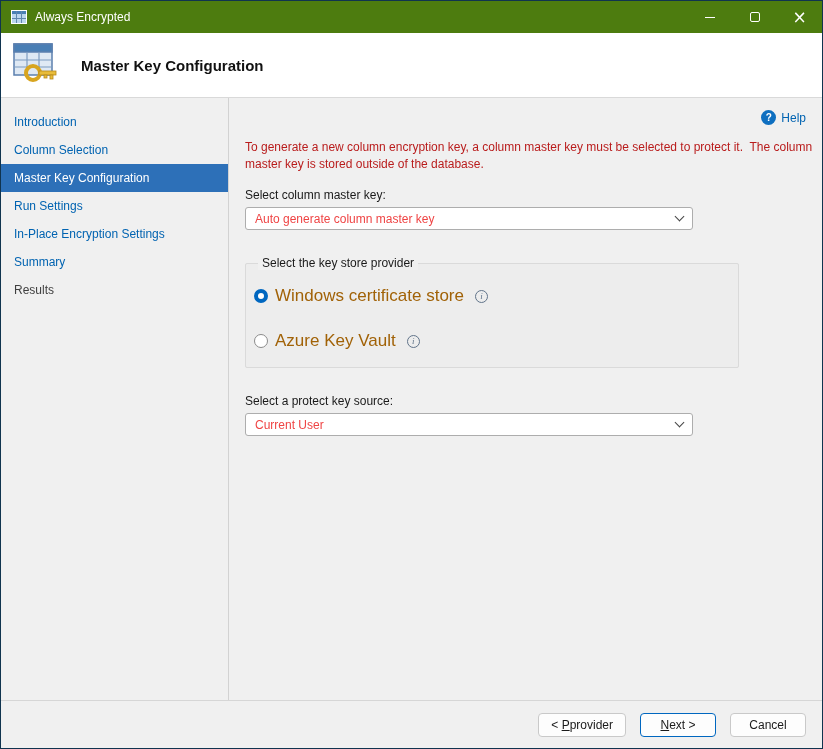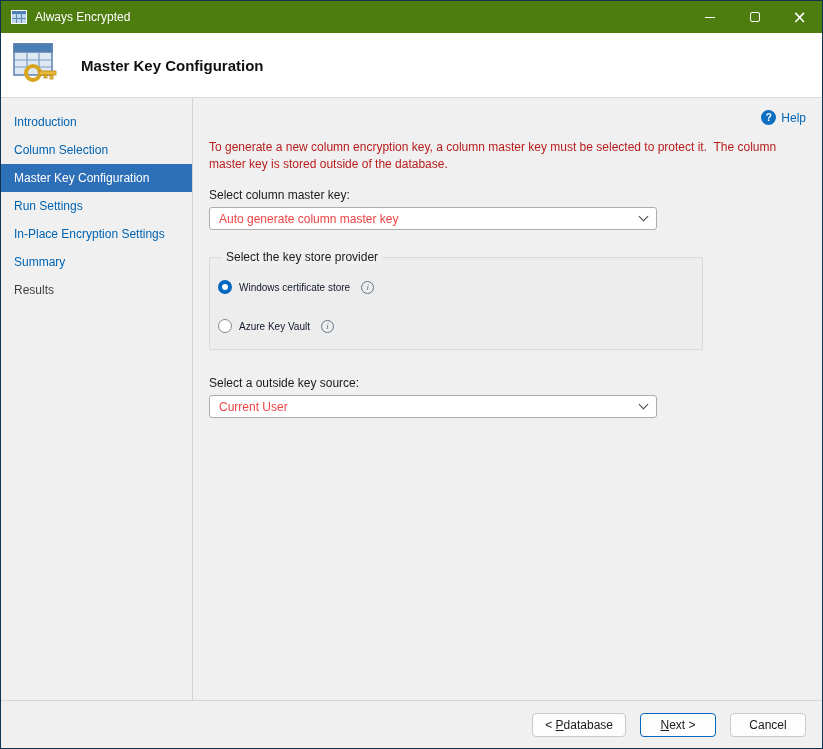--- a/index.html
+++ b/index.html
@@ -39,21 +39,21 @@
     height: 65px; background:#fff; border-bottom:1px solid #d9d9d9;
     display:flex; align-items:center; flex: 0 0 auto;
   }
   .wizard-icon { margin: 0 18px 0 10px; flex:0 0 auto; }
   .page-title { font-size: 15px; font-weight: bold; color: #111; }
 
   
   .main { flex: 1 1 auto; display: flex; min-height: 0; }
 
   .sidebar {
-    width: 192px; flex: 0 0 auto; background: #f0f0f0;
+    width: 228px; flex: 0 0 auto; background: #f0f0f0;
     border-right: 1px solid #d2d2d2; padding-top: 10px;
   }
   .nav-item {
     height: 28px; line-height: 28px; padding-left: 13px;
     font-size: 12px; color: #0063b1; cursor: pointer;
     white-space: nowrap; overflow: hidden;
   }
   .nav-item.selected { background: #2d70b8; color: #fff; cursor: default; }
   .nav-item.disabled { color: #3f3f3f; cursor: default; }
 
@@ -80,35 +80,35 @@
     border: 1px solid #adadad; border-radius: 3px;
     display: flex; align-items: center; justify-content: space-between;
     padding: 0 9px; font-size: 12px; color: #ef4444; cursor: default;
   }
   .chev {
     width: 7px; height: 7px; border-right: 1.4px solid #454545; border-bottom: 1.4px solid #454545;
     transform: rotate(45deg); margin-top: -4px; flex: 0 0 auto;
   }
 
   .groupbox {
-    margin-top: 20px; width: 494px; border: 1px solid #dadada; background: #ededed;
+    margin-top: 26px; width: 494px; border: 1px solid #dadada; background: #ededed;
     border-radius: 2px; padding: 10px 12px 16px 8px;
   }
   .groupbox legend {
     font-size: 12px; color: #1a1a1a; background: #f0f0f0;
     padding: 0 4px; margin-left: 4px;
   }
   .radio-row { display:flex; align-items:center; gap:7px; margin: 6px 0 0 0; cursor: default; }
   .radio-row + .radio-row { margin-top: 25px; }
   .radio {
     width: 14px; height: 14px; border-radius: 50%; background: #fff;
     border: 1px solid #8b8b8b; flex: 0 0 auto;
   }
   .radio.checked { border: 4.5px solid #0067c0; }
-  .radio-label { font-size: 10px; color: #0f172a; }
+  .radio-label { font-size: 17px; color: #a16207; }
   .info-icon {
     width: 13px; height: 13px; border-radius: 50%; border: 1px solid #61748a; color:#61748a;
     font-size: 9px; font-style: italic; font-family: "Liberation Serif", serif;
     display:flex; align-items:center; justify-content:center; margin-left: 4px; cursor: pointer;
   }
 
   .source-label { margin-top: 26px; }
 
   
   .footer {
@@ -205,28 +205,28 @@
           <span class="info-icon">i</span>
         </div>
 
         <div class="radio-row">
           <span class="radio"></span>
           <span class="radio-label">Azure Key Vault</span>
           <span class="info-icon">i</span>
         </div>
       </fieldset>
 
-      <div class="field-label source-label">Select a outside key source:</div>
+      <div class="field-label source-label">Select a protect key source:</div>
       <div class="combo">
         <span>Current User</span>
         <span class="chev"></span>
       </div>
 
     </div>
   </div>
 
   <div class="footer">
-    <button class="btn"><span>&lt; </span><span class="ak">P</span><span>database</span></button>
+    <button class="btn"><span>&lt; </span><span class="ak">P</span><span>provider</span></button>
     <button class="btn default"><span></span><span class="ak">N</span><span>ext &gt;</span></button>
     <button class="btn">Cancel</button>
   </div>
 
 </div>
 
 </body></html>

